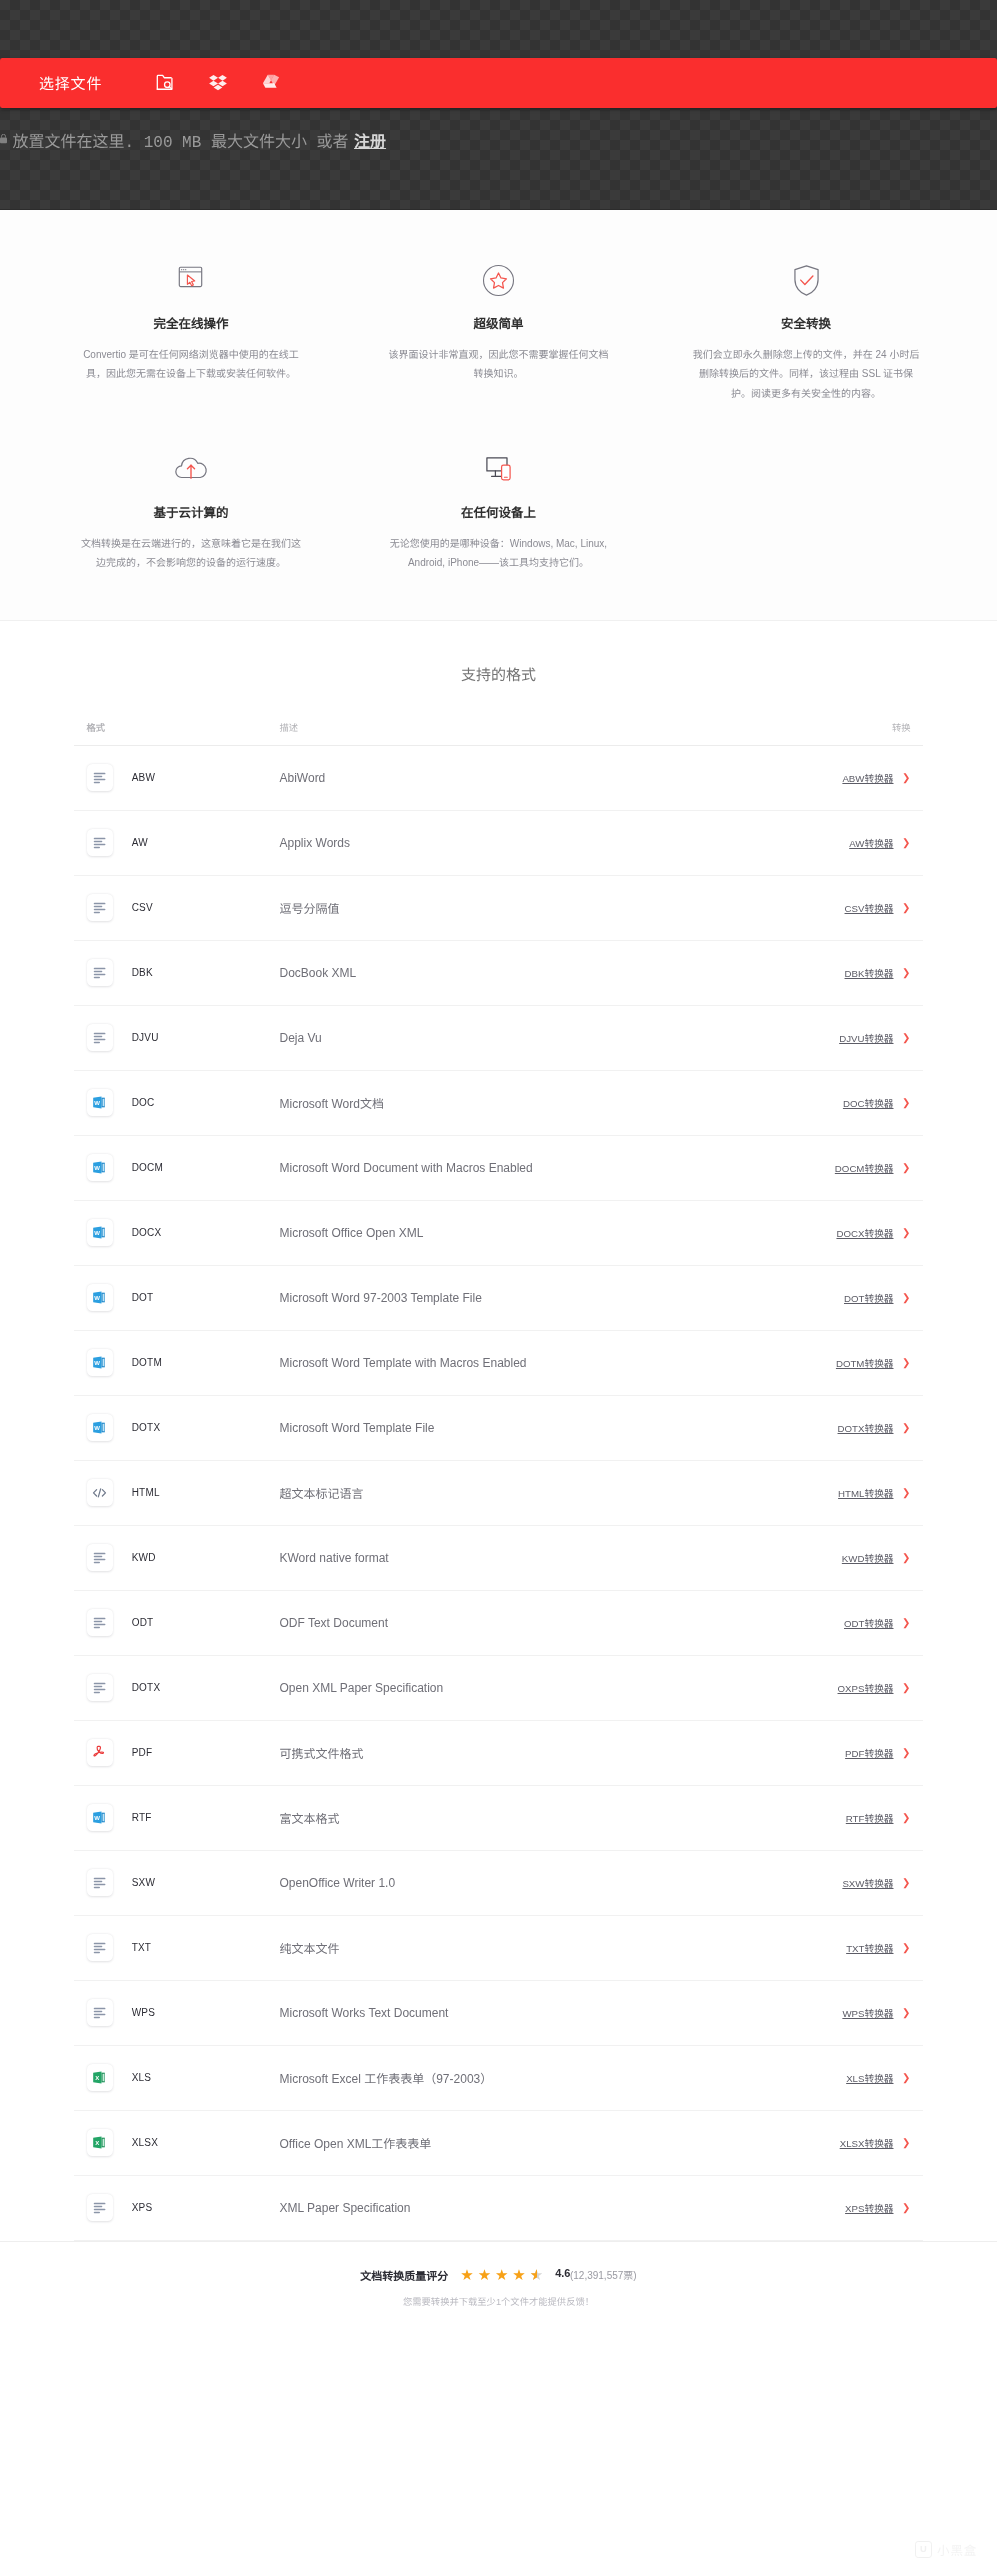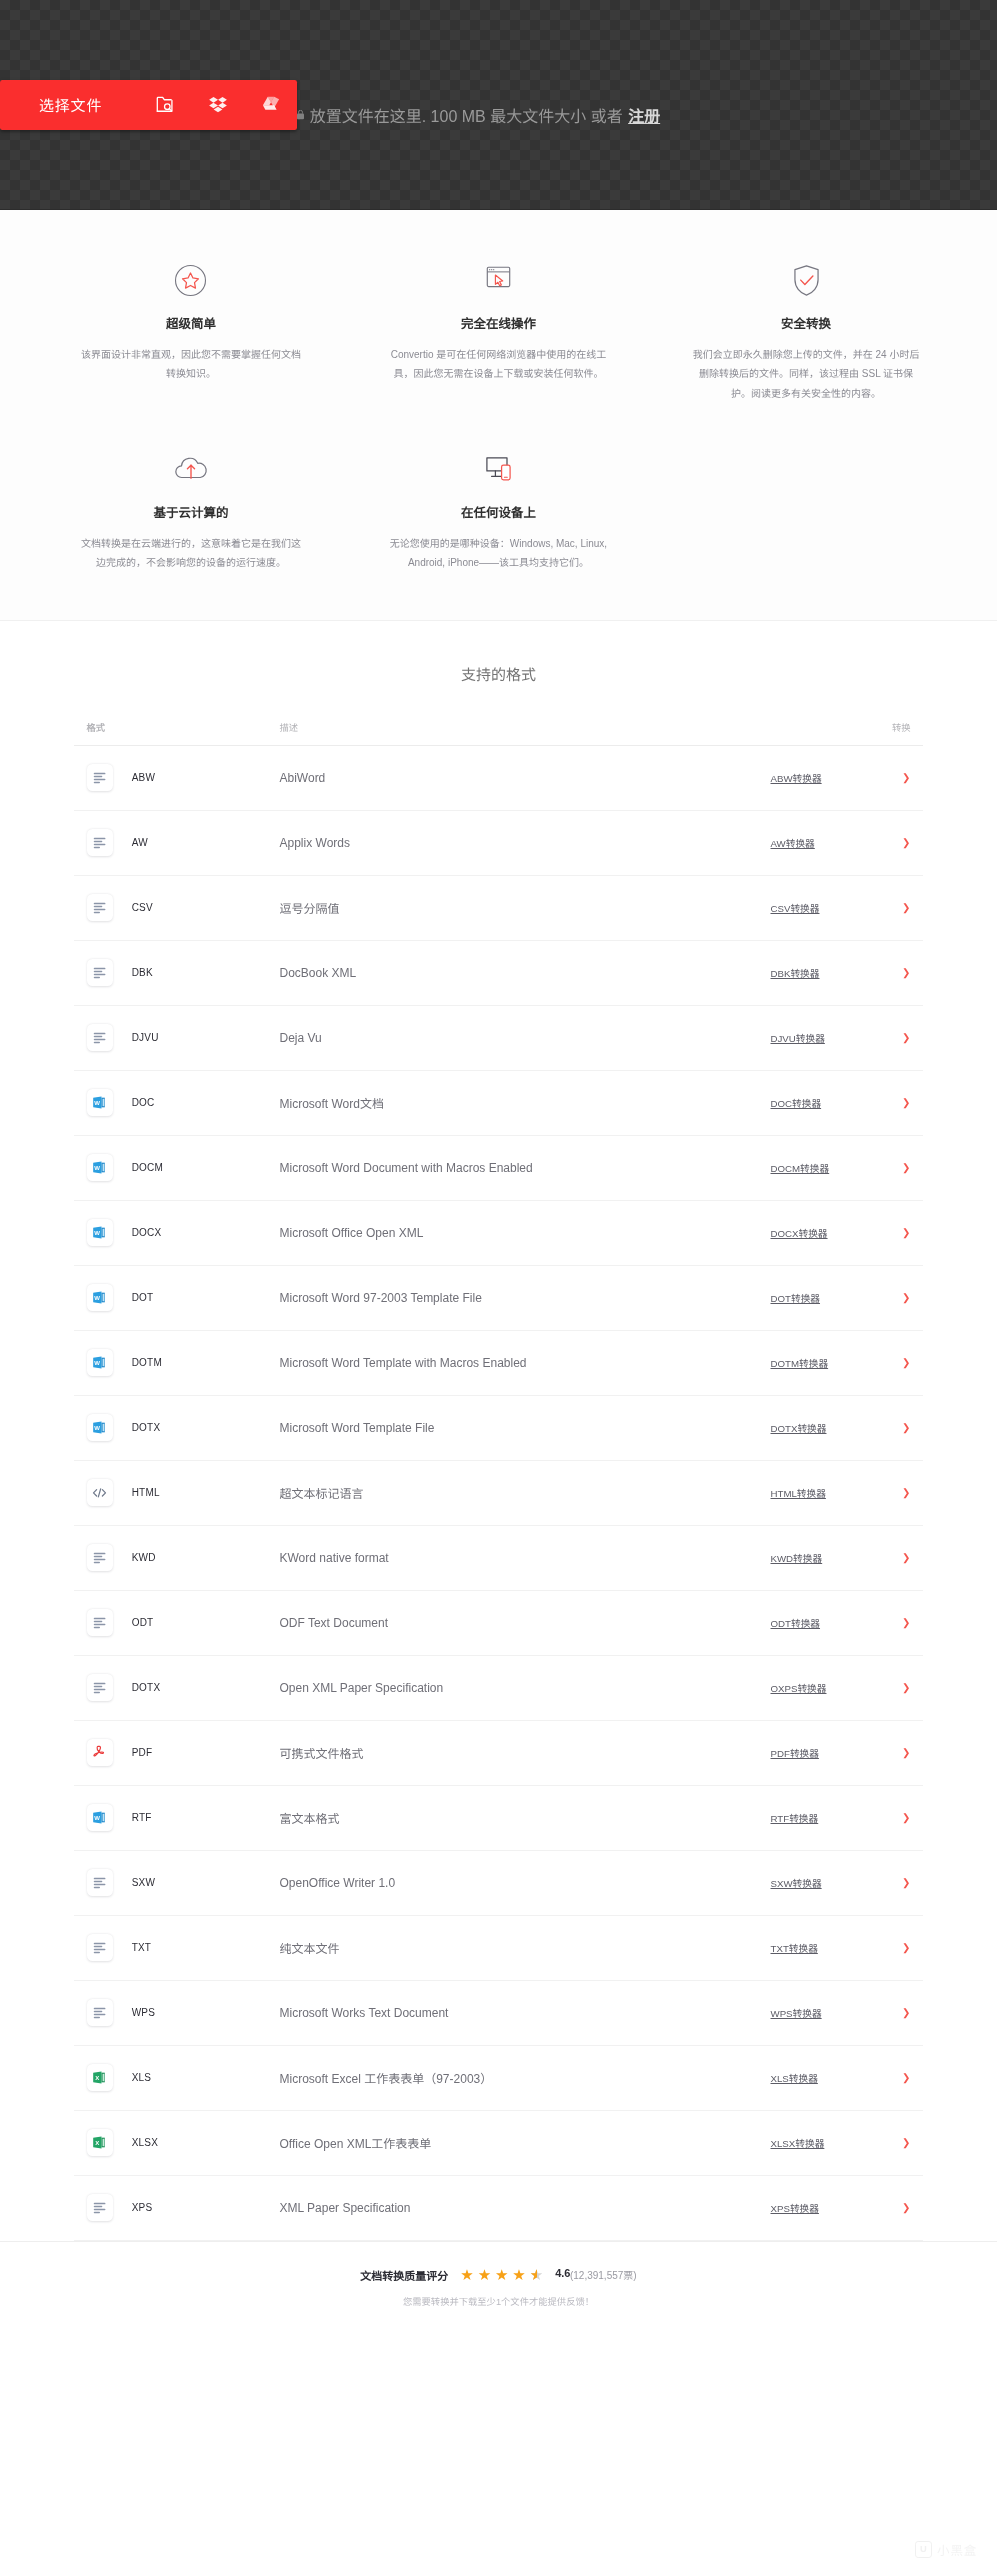--- a/index.html
+++ b/index.html
@@ -21,22 +21,22 @@
     background-position: 0 0, 10px 10px;
     position: relative;
     border-bottom: 0.8px solid #2c2c2c;
   }
   .hero-inner {
     position: absolute;
     left: 0; right: 0;
     top: 50%;
     transform: translateY(-50%);
     display: flex;
-    flex-direction: row;
-    align-items: center;
+    flex-direction: column;
+    font-family: Liberation Mono, monospace;
   }
   .choose-bar {
     display: flex;
     align-items: stretch;
     background: #fa2e2e;
     border-radius: 2.3px;
     box-shadow: 0 1.6px 3.1px rgba(0,0,0,.35);
     overflow: hidden;
     height: 50px;
   }
@@ -131,21 +131,21 @@
     height: 65px;
     padding: 0 12.5px;
     border-bottom: 0.8px solid #f1f1f1;
   }
   .row .c1 { flex: 0 0 193px; display: flex; align-items: center; gap: 18.7px; }
   .row .c2 { flex: 1; font-size: 12px; color: #6f6f77; }
   .row .c3 {
     flex: 0 0 140px;
     display: flex;
     align-items: center;
-    justify-content: space-between;
+    justify-content: flex-end;
     gap: 8.6px;
   }
   .fmt-name { font-size: 10px; font-weight: normal; color: #2c2c34; letter-spacing: 0.2px; text-align: center; }
   .conv-link {
     font-size: 9.7px;
     color: #5c5c66;
     text-decoration: underline;
     cursor: pointer;
     white-space: nowrap;
   }
@@ -266,41 +266,41 @@
       <a href="#">注册</a>
     </div>
 
   </div>
 </div>
 
 <div class="features">
   <div class="feat-grid" id="feat-grid">
       <div class="feat">
         <div class="feat-icon">
-          <svg width="41" height="41" viewBox="0 0 52 52" fill="none">
-      <circle cx="26" cy="26" r="19" stroke="#767680" stroke-width="1.4"></circle>
-      <path d="M26 16.5l3.1 6.3 7 1-5 4.9 1.2 6.9-6.3-3.3-6.3 3.3 1.2-6.9-5-4.9 7-1z" stroke="#f4564e" stroke-width="1.6" stroke-linejoin="round"></path>
-    </svg>
-        </div>
-        <div class="feat-title">超级简单</div>
-        <div class="feat-desc">该界面设计非常直观，因此您不需要掌握任何文档转换知识。</div>
-      </div>
-      <div class="feat">
-        <div class="feat-icon">
           <svg width="41" height="34" viewBox="0 0 52 44" fill="none">
       <rect x="11.5" y="5.5" width="29" height="25" rx="1.6" stroke="#767680" stroke-width="1.5"></rect>
       <line x1="11.5" y1="11.5" x2="40.5" y2="11.5" stroke="#767680" stroke-width="1.3"></line>
       <circle cx="14.6" cy="8.6" r="0.8" fill="#767680"></circle>
       <circle cx="17.2" cy="8.6" r="0.8" fill="#767680"></circle>
       <circle cx="19.8" cy="8.6" r="0.8" fill="#767680"></circle>
       <path d="M22 15.5l9.5 7.8-4.1.6 2.3 4.4-2.2 1.1-2.3-4.4-3.2 2.6z" stroke="#f4564e" stroke-width="1.5" stroke-linejoin="round" fill="none"></path>
     </svg>
         </div>
         <div class="feat-title">完全在线操作</div>
         <div class="feat-desc">Convertio 是可在任何网络浏览器中使用的在线工具，因此您无需在设备上下载或安装任何软件。</div>
+      </div>
+      <div class="feat">
+        <div class="feat-icon">
+          <svg width="41" height="41" viewBox="0 0 52 52" fill="none">
+      <circle cx="26" cy="26" r="19" stroke="#767680" stroke-width="1.4"></circle>
+      <path d="M26 16.5l3.1 6.3 7 1-5 4.9 1.2 6.9-6.3-3.3-6.3 3.3 1.2-6.9-5-4.9 7-1z" stroke="#f4564e" stroke-width="1.6" stroke-linejoin="round"></path>
+    </svg>
+        </div>
+        <div class="feat-title">超级简单</div>
+        <div class="feat-desc">该界面设计非常直观，因此您不需要掌握任何文档转换知识。</div>
       </div>
       <div class="feat">
         <div class="feat-icon">
           <svg width="37" height="37" viewBox="0 0 48 48" fill="none">
       <path d="M24 5 9 10v13c0 9.4 6.3 17 15 20 8.7-3 15-10.6 15-20V10z" stroke="#767680" stroke-width="1.6" stroke-linejoin="round"></path>
       <path d="M16.5 23.5l5.4 5.6 10.4-11" stroke="#f4564e" stroke-width="1.8" stroke-linecap="round" stroke-linejoin="round"></path>
     </svg>
         </div>
         <div class="feat-title">安全转换</div>
         <div class="feat-desc">我们会立即永久删除您上传的文件，并在 24 小时后删除转换后的文件。同样，该过程由 SSL 证书保护。阅读更多有关安全性的内容。</div>

